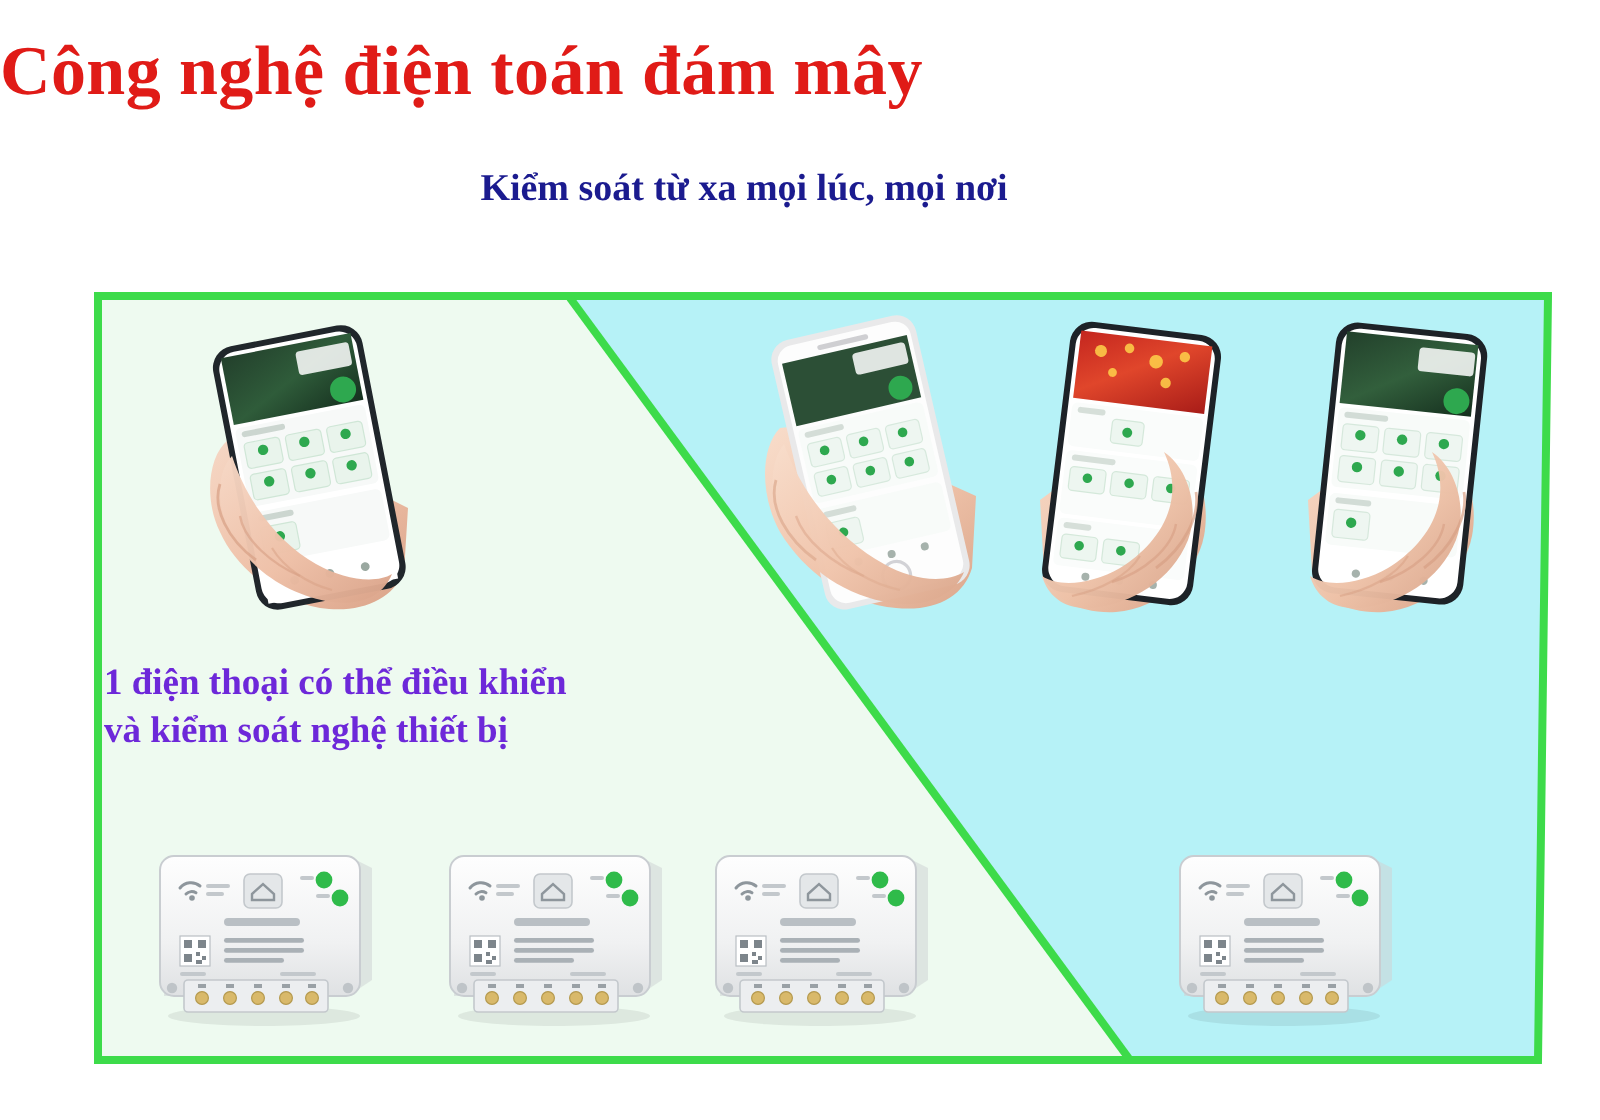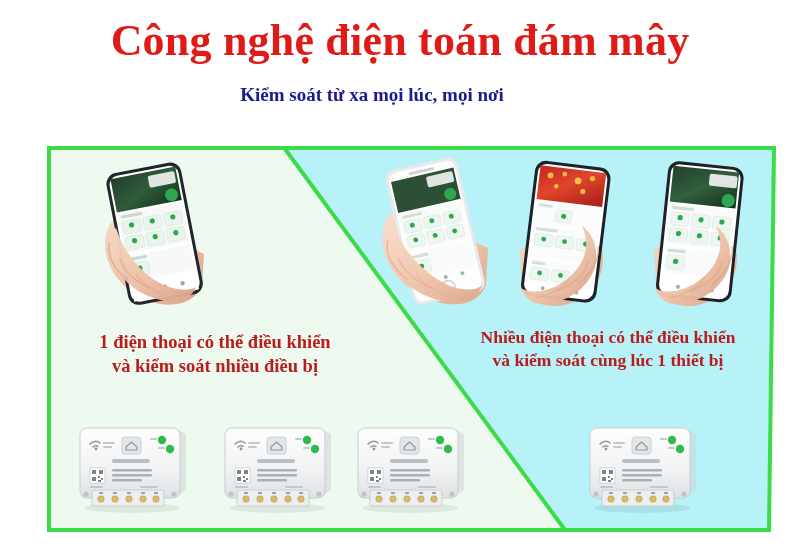--- a/index.html
+++ b/index.html
@@ -12,22 +12,21 @@
   #stage {
     position: relative;
     width: 800px; height: 560px;
     background: #ffffff;
   }
 
   
   .title {
     position: absolute;
     left: 0; top: 16px; width: 800px;
-    text-align: center;
-    font-size: 44px;
+    font-size: 35px;
     font-weight: bold;
     color: #e01b17;
     letter-spacing: 0.2px;
     line-height: 1.12;
     white-space: nowrap;
   }
   .subtitle {
     position: absolute;
     left: 0; top: 84px; width: 744px;
     text-align: center;
@@ -42,27 +41,26 @@
   .frame {
     position: absolute;
     left: 47px; top: 146px;
     width: 729px; height: 388px;
   }
   .frame-svg { position:absolute; left:0; top:0; }
 
   
   .caption {
     position: absolute;
-    color: #b91c1c;
+    color: #6d28d9;
     font-weight: bold;
-    text-align: center;
+    text-align: left;
     line-height: 1.32;
     font-size: 18.5px;
     white-space: nowrap;
-    margin-left: 18px;
   }
   .caption-left  { left: 52px;  top: 330px; width: 290px; }
   .caption-right { left: 420px; top: 326px; width: 340px; font-size: 17.5px; }
 
   
   .phone-unit { position: absolute; }
   .ph-svg { display:block; }
 
   
   .device { position: absolute; }
@@ -152,21 +150,21 @@
                C90,145 100,139 104,129 C96,134 80,132 66,124
                C48,114 32,94 24,70 Z" fill="url(#skinA)" opacity="0.97"></path>
       <path d="M18,84 C14,96 22,112 36,122" stroke="#d79f84" stroke-width="1.4" fill="none" opacity="0.7"></path>
       <path d="M28,100 C30,112 44,124 58,130" stroke="#d79f84" stroke-width="1.2" fill="none" opacity="0.6"></path>
       <path d="M44,116 C50,126 62,134 74,137" stroke="#d79f84" stroke-width="1.1" fill="none" opacity="0.5"></path>
     </svg>
   </div>
 
   <div class="caption caption-left">
     <div>1 điện thoại có thể điều khiển</div>
-    <div>và kiểm soát nhiều điều bị</div>
+    <div>và kiểm soát nghệ thiết bị</div>
   </div>
 
   <div class="phone-unit" style="left:372px; top:156px;">
     <svg class="ph-svg" width="130" height="152" viewBox="0 0 130 152">
       <defs>
         <linearGradient id="skinB" x1="0" y1="0" x2="1" y2="1">
           <stop offset="0%" stop-color="#f8ddcb"></stop>
           <stop offset="55%" stop-color="#f0c4ab"></stop>
           <stop offset="100%" stop-color="#dba78c"></stop>
         </linearGradient>
@@ -339,24 +337,20 @@
       </g>
       <path d="M76,68 C88,76 94,96 88,112 C80,132 60,144 40,146
                C26,147 18,140 15,130 C24,136 40,134 54,126
                C72,115 88,94 76,68 Z" fill="url(#skinD)" opacity="0.97"></path>
       <path d="M92,88 C94,100 86,116 72,126" stroke="#d79f84" stroke-width="1.4" fill="none" opacity="0.7"></path>
       <path d="M82,104 C80,116 66,128 50,133" stroke="#d79f84" stroke-width="1.2" fill="none" opacity="0.6"></path>
       <path d="M64,120 C58,130 44,137 30,140" stroke="#d79f84" stroke-width="1.1" fill="none" opacity="0.5"></path>
     </svg>
   </div>
 
-  <div class="caption caption-right">
-    <div>Nhiều điện thoại có thể điều khiển</div>
-    <div>và kiểm soát cùng lúc 1 thiết bị</div>
-  </div>
 
   <div class="device" style="left:70px; top:418px;">
     <svg class="dev-svg" width="124" height="96" viewBox="0 0 124 96">
       <defs>
         <linearGradient id="caseG1" x1="0" y1="0" x2="0" y2="1">
           <stop offset="0%" stop-color="#fefefe"></stop>
           <stop offset="62%" stop-color="#f0f1f2"></stop>
           <stop offset="100%" stop-color="#dfe1e3"></stop>
         </linearGradient>
       </defs>

